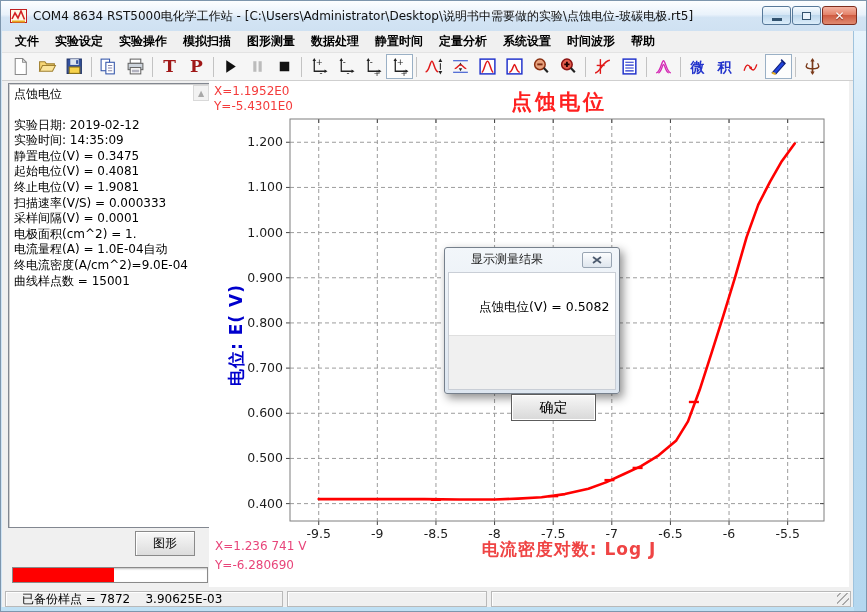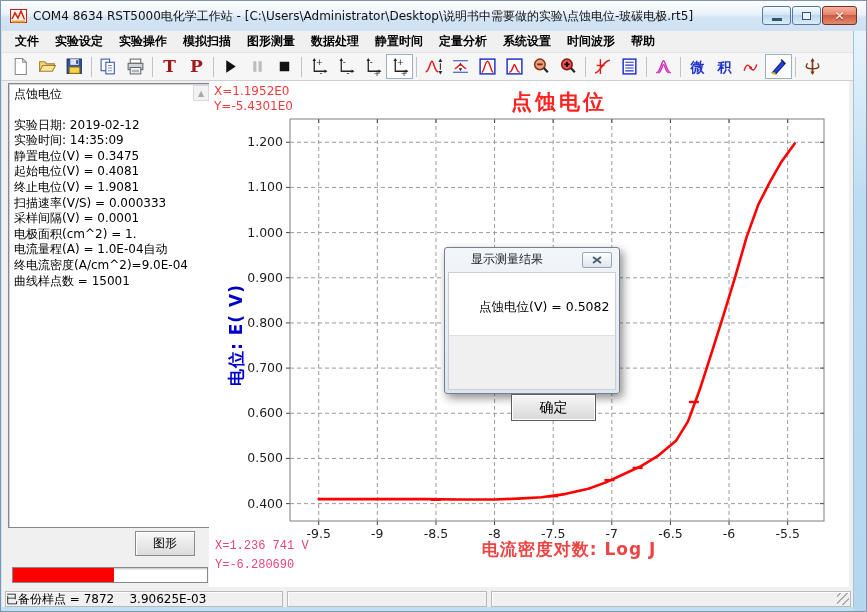--- a/index.html
+++ b/index.html
@@ -66,40 +66,40 @@
   
   .chart-panel{position:absolute;left:207px;top:0;width:640px;height:506px;background:#fff;}
   .readout-top{position:absolute;left:5px;top:3px;font-size:12px;line-height:15px;color:#f43b3b;}
   .chart-title{position:absolute;left:60px;right:0;top:7px;text-align:center;color:#ff2020;
     font-size:21px;font-weight:bold;letter-spacing:3px;}
   #plot{position:absolute;left:0;top:0;}
   .y-axis-title{position:absolute;left:16px;top:305px;transform:rotate(-90deg);transform-origin:left top;
     color:#0000cd;font-weight:bold;font-size:17px;white-space:nowrap;letter-spacing:1px;}
   .x-axis-title{position:absolute;left:80px;right:0;top:457px;text-align:center;color:#ef4444;
     font-weight:bold;font-size:17px;letter-spacing:1px;}
-  .readout-bottom{position:absolute;left:6px;top:456px;font-size:12px;line-height:19px;color:#e8457a;font-family:Liberation Mono, monospace;}
+  .readout-bottom{position:absolute;left:6px;top:456px;font-size:12px;line-height:19px;color:#e8457a;}
 
   
   .dialog{position:absolute;left:443px;top:246px;width:176px;height:147px;border:1px solid #76808c;
     border-radius:3px;background:linear-gradient(#f2f6fa,#dde6f0);box-shadow:3px 4px 10px rgba(0,0,0,.45);
     box-sizing:border-box;z-index:50;}
   .dlg-title{height:23px;display:flex;align-items:center;padding-left:26px;font-size:12px;color:#1c1c1c;}
   .dlg-close{position:absolute;right:7px;top:4px;width:30px;height:16px;border:1px solid #98a4b2;border-radius:2px;
     background:linear-gradient(#fcfdfe,#dfe6ee);display:flex;align-items:center;justify-content:center;box-sizing:border-box;}
   .dlg-inner{position:absolute;left:3px;right:3px;top:24px;bottom:3px;background:#fff;border:1px solid #c9ced6;box-sizing:border-box;}
   .dlg-msg{padding:26px 0 0 30px;font-size:12.5px;color:#000;}
   .dlg-footer{position:absolute;left:0;right:0;bottom:0;height:53px;background:#f0f0f0;border-top:1px solid #dfdfdf;}
   .dlg-ok{position:absolute;right:19px;top:13px;width:85px;height:27px;border:1px solid #5c5c5c;
     background:linear-gradient(#f7f7f7,#d8d8d8);box-shadow:inset 0 0 0 1px #fff;font-size:14px;font-family:inherit;margin-top:45px;}
 
   
   .statusbar{position:absolute;left:1px;right:12px;top:588px;height:20px;background:#f0f0f0;
     display:flex;gap:4px;padding:2px 3px;box-sizing:border-box;}
   .sb-panel{border:1px solid #b9b9b9;box-shadow:inset 1px 1px 0 rgba(255,255,255,.9);
-    font-size:12px;color:#000;padding:0 0;white-space:pre;overflow:hidden;line-height:14px;box-sizing:border-box;position:relative;}
+    font-size:12px;color:#000;padding:0 16px;white-space:pre;overflow:hidden;line-height:14px;box-sizing:border-box;position:relative;}
   .sb1{width:278px;}.sb2{width:200px;}.sb3{flex:1;}
   .grip{position:absolute;right:1px;bottom:1px;width:12px;height:12px;
     background:repeating-linear-gradient(135deg,transparent 0 2px,#aaa 2px 3px,transparent 3px 5px);}
 </style>
 </head>
 <body>
 
 <div class="window">
 
   <div class="titlebar">

